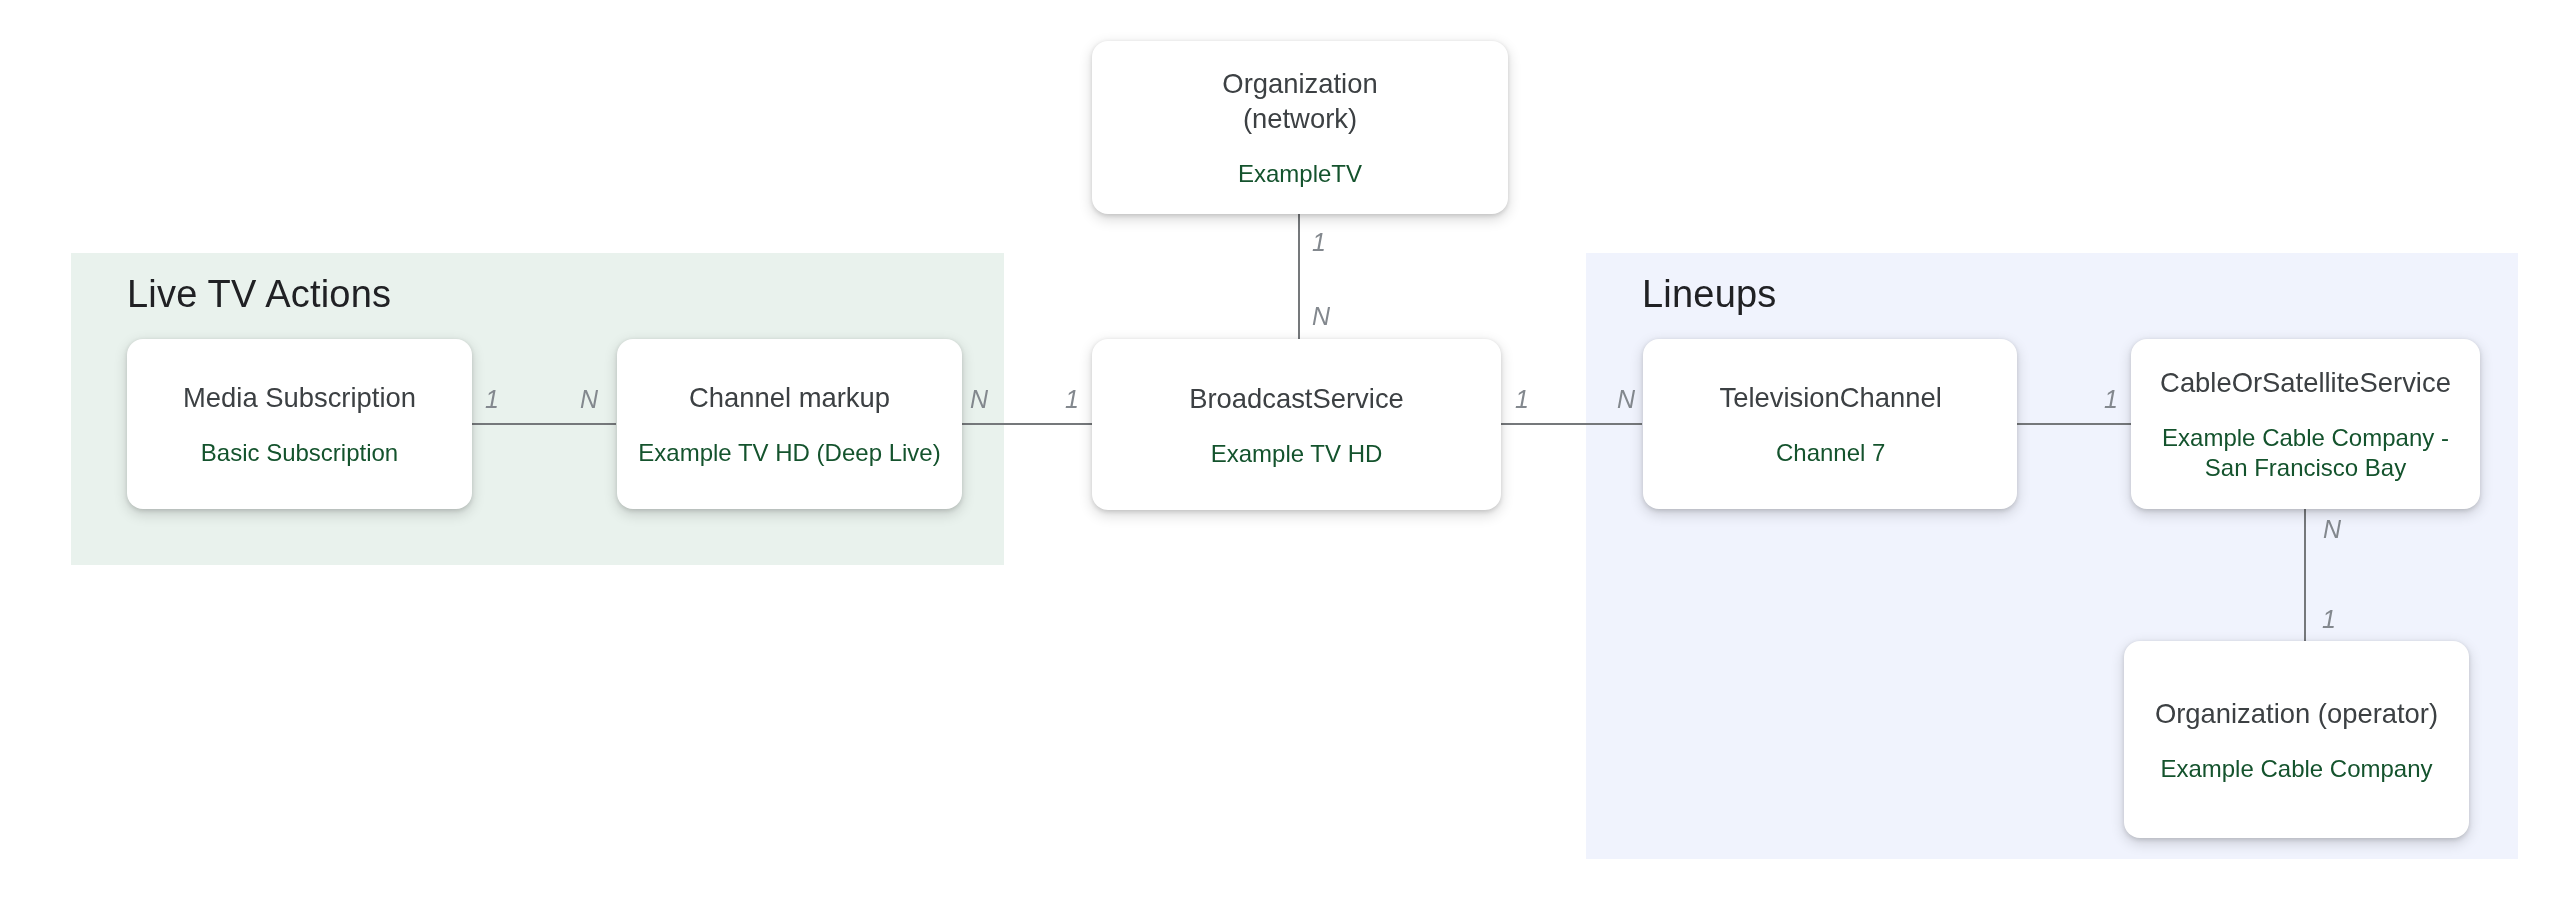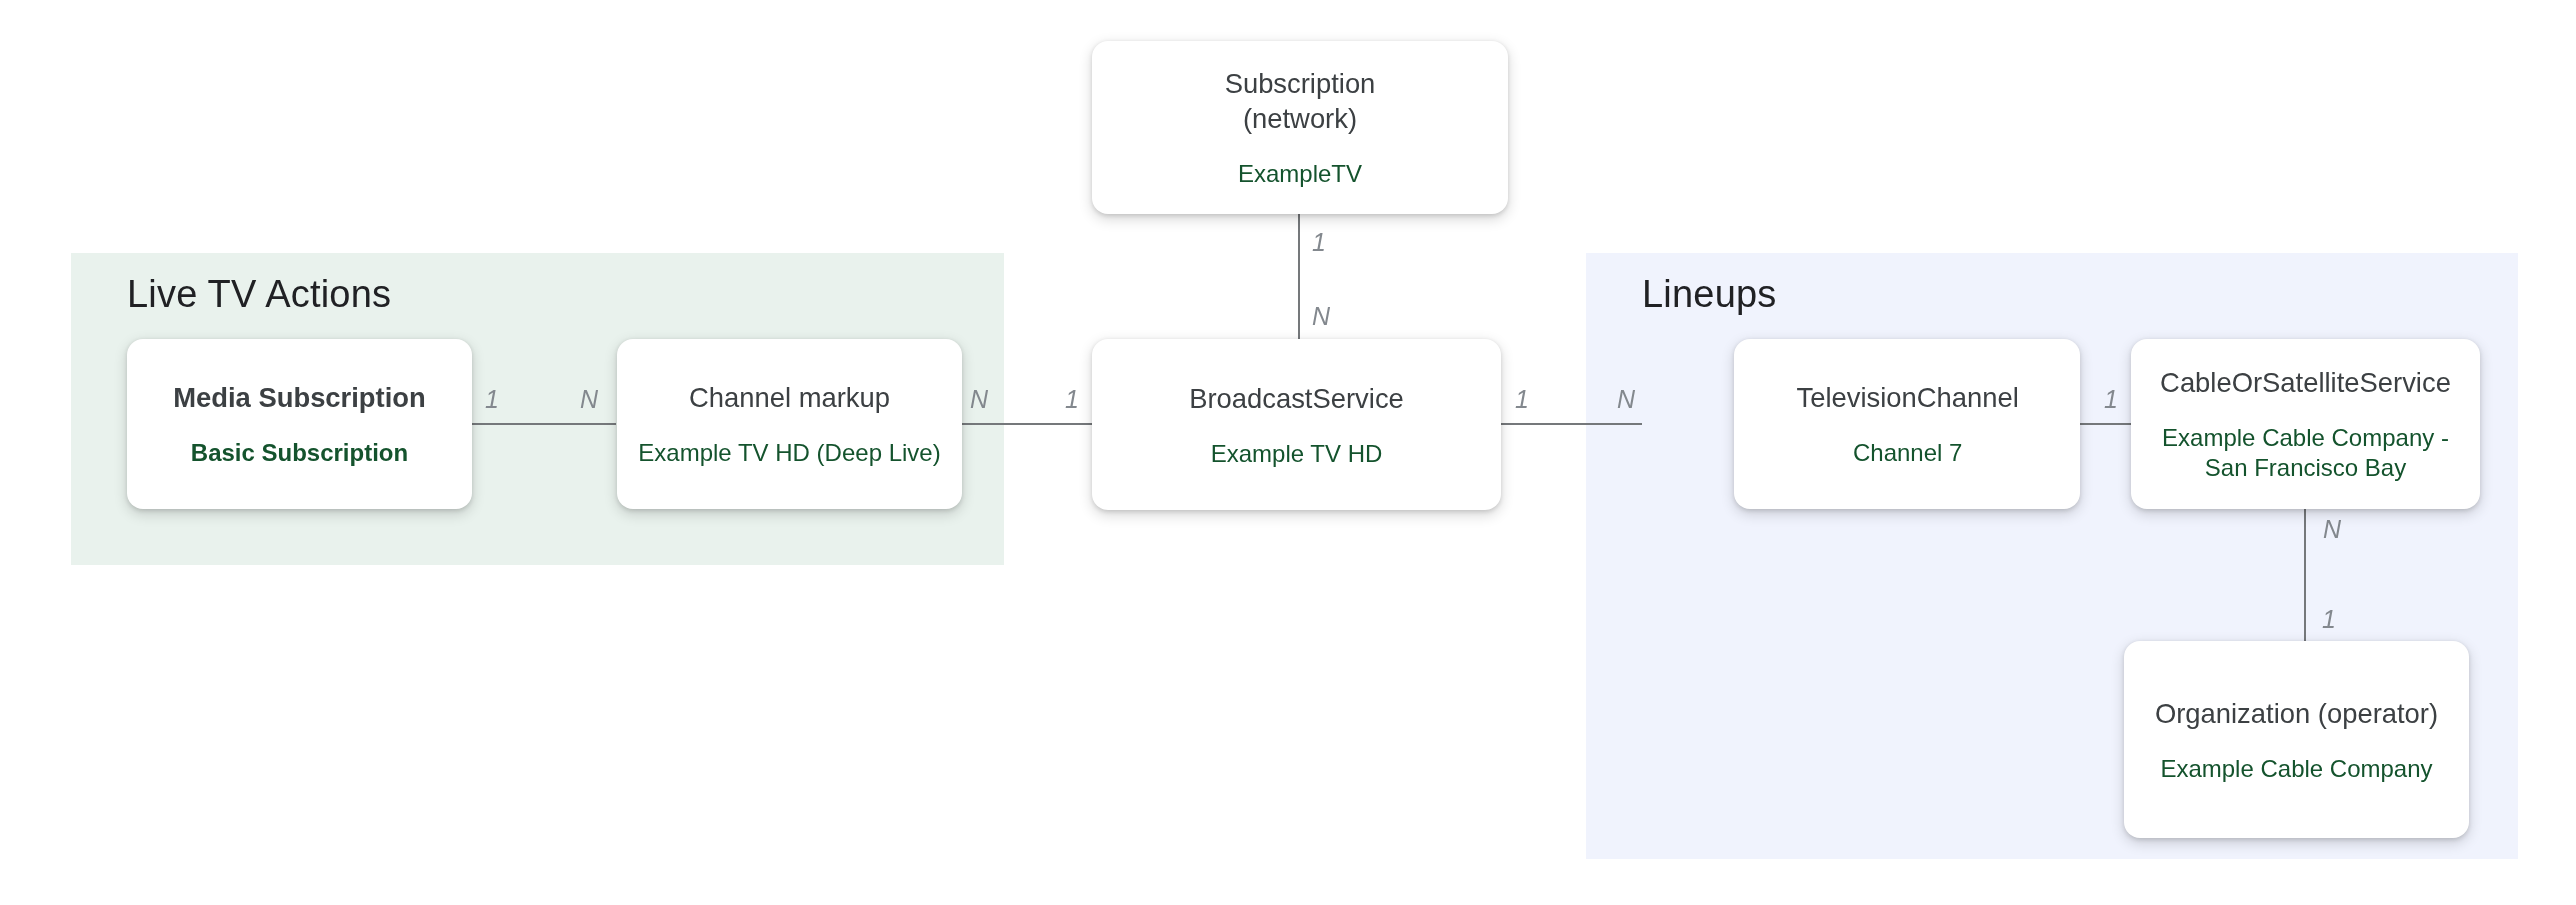--- a/index.html
+++ b/index.html
@@ -59,24 +59,24 @@
     line-height: 35px;
     white-space: nowrap;
   }
   .node-title .tline { display: block; }
   .node-subtitle {
     font-size: 24px;
     color: #14532d;
     line-height: 30px;
   }
   #node-org-network        { left: 1092px; top: 41px;  width: 416px; height: 173px; }
-  #node-media-subscription { left: 127px;  top: 339px; width: 345px; height: 170px; font-weight: bold; }
+  #node-media-subscription { left: 127px;  top: 339px; width: 345px; height: 170px; }
   #node-action-markup      { left: 617px;  top: 339px; width: 345px; height: 170px; }
   #node-broadcast-service  { left: 1092px; top: 339px; width: 409px; height: 171px; }
-  #node-television-channel { left: 1734px; top: 339px; width: 346px; height: 170px; padding-left: 12px; }
+  #node-television-channel { left: 1643px; top: 339px; width: 374px; height: 170px; padding-left: 12px; }
   #node-cable-service      { left: 2131px; top: 339px; width: 349px; height: 170px; }
   #node-org-operator       { left: 2124px; top: 641px; width: 345px; height: 197px; }
   #node-cable-service .node-subtitle { max-width: 301px; }
 
   
   .edge {
     position: absolute;
     background: #75787B;
   }
   #edge-network-broadcast   { left: 1298px; top: 213px; width: 1.8px;   height: 126px; }
@@ -134,21 +134,21 @@
   <span class="card-label" id="lbl-ab-1">1</span>
   <span class="card-label" id="lbl-bc-1">1</span>
   <span class="card-label" id="lbl-bc-n">N</span>
   <span class="card-label" id="lbl-cc-n">N</span>
   <span class="card-label" id="lbl-cc-1">1</span>
   <span class="card-label" id="lbl-co-n">N</span>
   <span class="card-label" id="lbl-co-1">1</span>
 
   <div class="node" id="node-org-network">
     <div class="node-title">
-      <span class="tline">Subscription</span>
+      <span class="tline">Organization</span>
       <span class="tline">(network)</span>
     </div>
     <div class="node-subtitle">ExampleTV</div>
   </div>
 
   <div class="node" id="node-media-subscription">
     <div class="node-title">Media Subscription</div>
     <div class="node-subtitle">Basic Subscription</div>
   </div>
 

